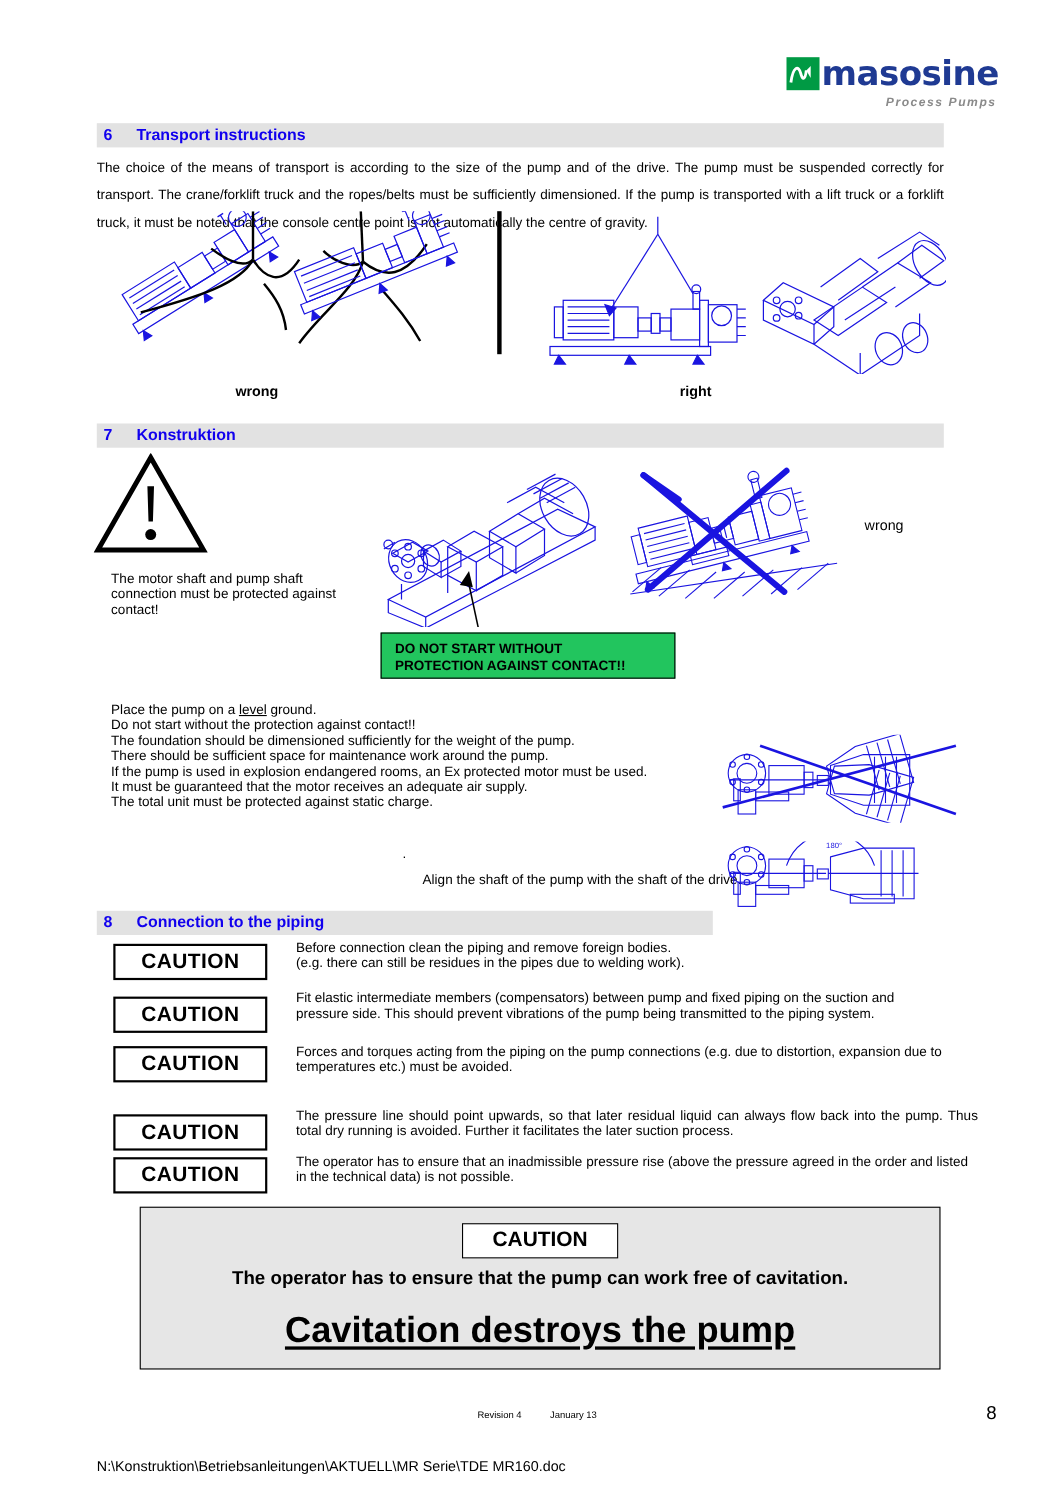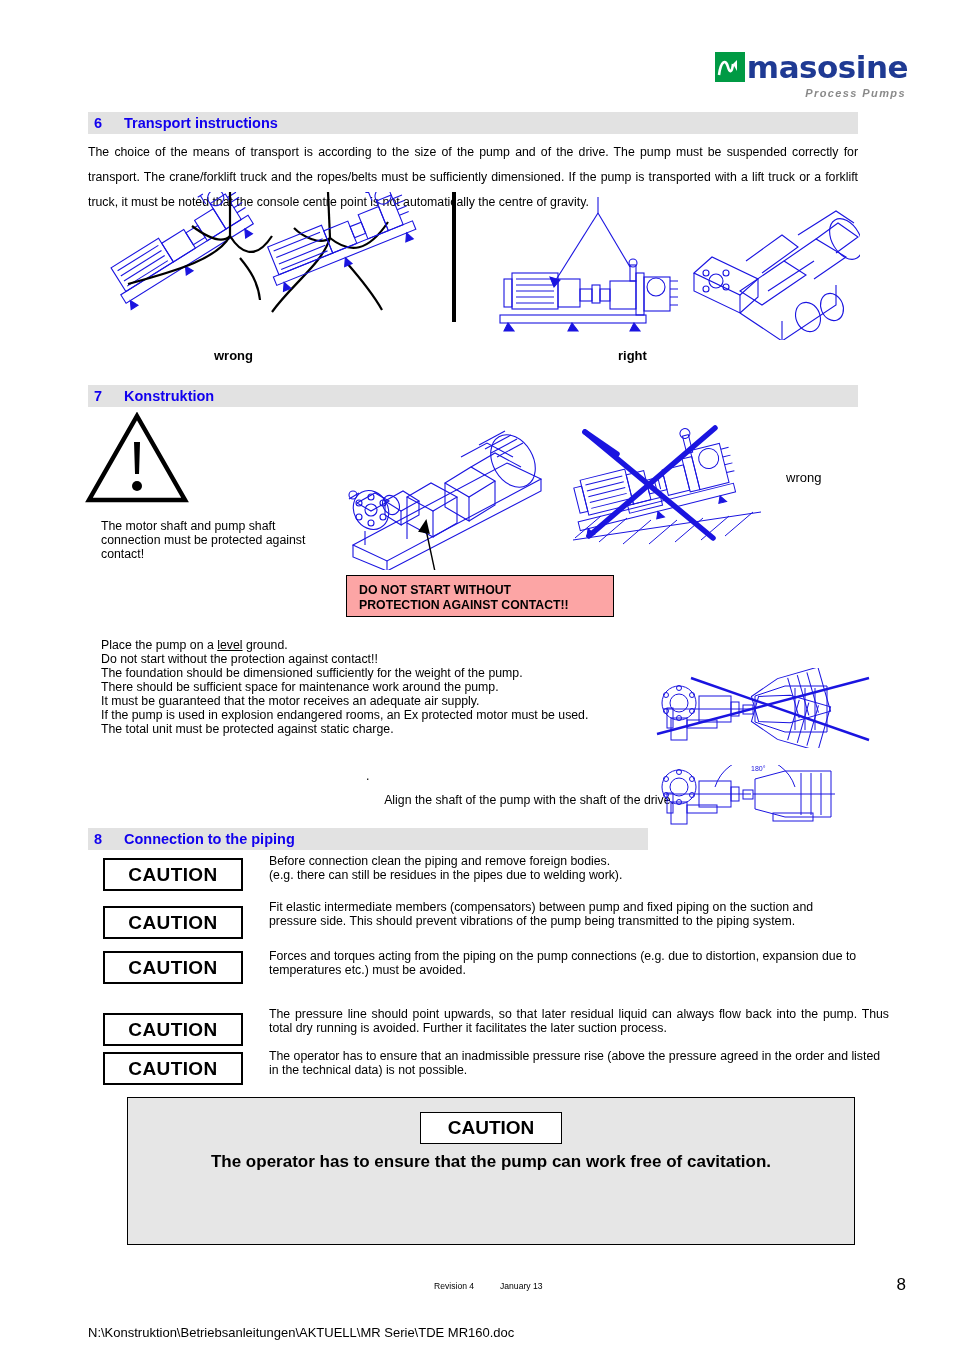--- a/index.html
+++ b/index.html
@@ -116,21 +116,21 @@
     font-size: 13px;
   }
 
   
   .warn-tri { position: absolute; }
 
   
   .callout {
     position: absolute;
     border: 1px solid #000;
-    background: #fca5a5;
+    background: #22c55e;
     font-weight: bold;
     font-size: 12.3px;
     line-height: 15px;
     padding: 7px 9px 8px 12px;
     box-sizing: border-box;
   }
 
   
   .caution-box {
     position: absolute;
@@ -490,22 +490,22 @@
   <div class="callout" style="left:346px; top:575px; width:268px; height:42px;">
     <div>DO NOT START WITHOUT</div>
     <div>PROTECTION AGAINST CONTACT!!</div>
   </div>
 
   <div class="para tight" style="left:88px; top:638px; width:560px;">
     <div>Place the pump on a <u class="ul">level</u> ground.</div>
     <div>Do not start without the protection against contact!!</div>
     <div>The foundation should be dimensioned sufficiently for the weight of the pump.</div>
     <div>There should be sufficient space for maintenance work around the pump.</div>
+    <div>If the pump is used in explosion endangered rooms, an Ex protected motor must be used.</div>
     <div>It must be guaranteed that the motor receives an adequate air supply.</div>
-    <div>If the pump is used in explosion endangered rooms, an Ex protected motor must be used.</div>
     <div>The total unit must be protected against static charge.</div>
   </div>
 
   <div class="stray-dot">.</div>
   <div class="para" style="left:344px; top:788px; width:330px;text-align:right;">Align the shaft of the pump with the shaft of the drive.</div>
 
   <div class="illus" style="left:655px; top:668px;">
     <svg width="220" height="80" viewBox="0 0 220 80">
       <g stroke="#1A14E0" stroke-width="1" fill="none">
         <circle cx="24" cy="35" r="17"></circle>
@@ -599,20 +599,21 @@
 
   <div class="caution-box" style="left:103px; top:1013px; width:140px; height:33px;">CAUTION</div>
   <div class="para just tight" style="left:256px; top:1007px; width:620px;">The pressure line should point upwards, so that later residual liquid can always flow back into the pump. Thus total dry running is avoided. Further it facilitates the later suction process.</div>
 
   <div class="caution-box" style="left:103px; top:1052px; width:140px; height:33px;">CAUTION</div>
   <div class="para tight" style="left:256px; top:1049px; width:620px;">The operator has to ensure that an inadmissible pressure rise (above the pressure agreed in the order and listed in the technical data) is not possible.</div>
 
   <div class="big-panel">
     <div class="cbox">CAUTION</div>
     <div class="line1">The operator has to ensure that the pump can work free of cavitation.</div>
+    <div class="line2">Cavitation destroys the pump</div>
   </div>
 
   <div class="footer-path">N:\Konstruktion\Betriebsanleitungen\AKTUELL\MR Serie\TDE MR160.doc</div>
   <div class="footer-rev">Revision 4</div>
   <div class="footer-date">January 13</div>
   <div class="footer-page">8</div>
 
 </div>
 
 </body></html>

